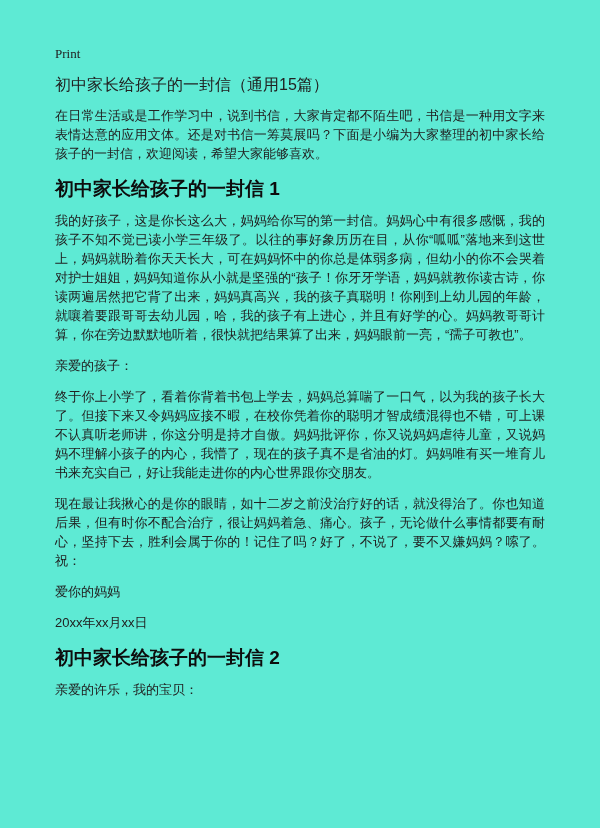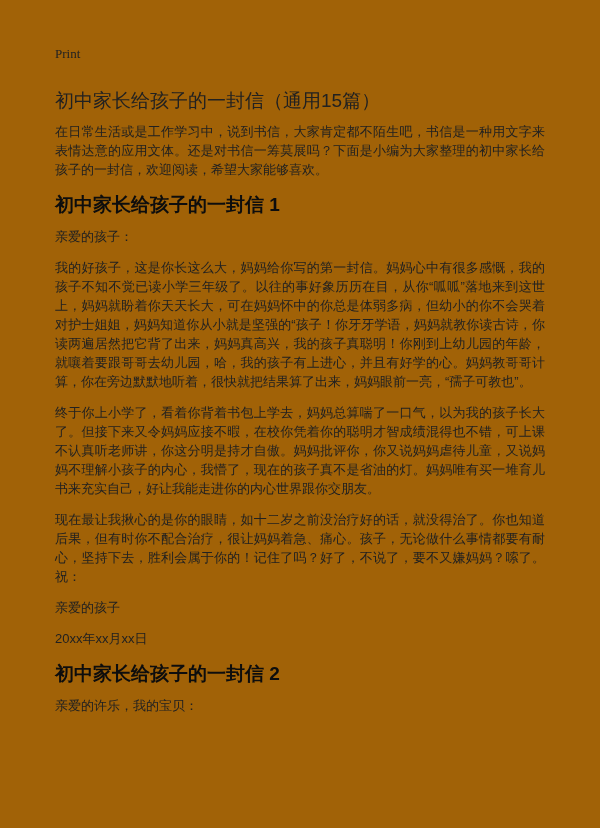--- a/index.html
+++ b/index.html
@@ -4,21 +4,21 @@
 <style>
   html, body {
     margin: 0;
     padding: 0;
     background: #ffffff;
   }
   .page {
     position: relative;
     width: 600px;
     height: 828px;
-    background: #a16207;
+    background: #5eead4;
     color: #212121;
     font-family: "Liberation Sans", sans-serif;
     overflow: hidden;
   }
   .content {
     padding: 44px 55px 0 55px;
   }
   .print-link {
     display: inline-block;
     font-family: "Liberation Serif", serif;
@@ -30,23 +30,23 @@
   }
   .doc-title {
     font-size: 21px;
     line-height: 27px;
     font-weight: bold;
     text-align: center;
     color: #0d0d0d;
     margin: 23px 0 0 0;
   }
   .subtitle {
-    font-size: 19px;
+    font-size: 16px;
     line-height: 19px;
-    margin-top: 29px;
+    margin-top: 13px;
     color: #212121;
   }
   .body-text {
     font-size: 13px;
     line-height: 19px;
     text-align: justify;
     text-justify: inter-ideograph;
     color: #212121;
     margin: 12px 0 0 0;
   }
@@ -66,30 +66,30 @@
 
     <a class="print-link">Print</a>
 
 
     <div class="subtitle">初中家长给孩子的一封信（通用15篇）</div>
 
     <p class="body-text">在日常生活或是工作学习中，说到书信，大家肯定都不陌生吧，书信是一种用文字来表情达意的应用文体。还是对书信一筹莫展吗？下面是小编为大家整理的初中家长给孩子的一封信，欢迎阅读，希望大家能够喜欢。</p>
 
     <h2 class="letter-heading">初中家长给孩子的一封信 1</h2>
 
+    <p class="body-text">我的好孩子，这是你长这么大，妈妈给你写的第一封信。妈妈心中有很多感慨，我的孩子不知不觉已读小学三年级了。以往的事好象历历在目，从你“呱呱”落地来到这世上，妈妈就盼着你天天长大，可在妈妈怀中的你总是体弱多病，但幼小的你不会哭着对护士姐姐，妈妈知道你从小就是坚强的“孩子！你牙牙学语，妈妈就教你读古诗，你读两遍居然把它背了出来，妈妈真高兴，我的孩子真聪明！你刚到上幼儿园的年龄，就嚷着要跟哥哥去幼儿园，哈，我的孩子有上进心，并且有好学的心。妈妈教哥哥计算，你在旁边默默地听着，很快就把结果算了出来，妈妈眼前一亮，“孺子可教也”。</p>
+
     <p class="body-text">亲爱的孩子：</p>
-
-    <p class="body-text">我的好孩子，这是你长这么大，妈妈给你写的第一封信。妈妈心中有很多感慨，我的孩子不知不觉已读小学三年级了。以往的事好象历历在目，从你“呱呱”落地来到这世上，妈妈就盼着你天天长大，可在妈妈怀中的你总是体弱多病，但幼小的你不会哭着对护士姐姐，妈妈知道你从小就是坚强的“孩子！你牙牙学语，妈妈就教你读古诗，你读两遍居然把它背了出来，妈妈真高兴，我的孩子真聪明！你刚到上幼儿园的年龄，就嚷着要跟哥哥去幼儿园，哈，我的孩子有上进心，并且有好学的心。妈妈教哥哥计算，你在旁边默默地听着，很快就把结果算了出来，妈妈眼前一亮，“孺子可教也”。</p>
 
     <p class="body-text">终于你上小学了，看着你背着书包上学去，妈妈总算喘了一口气，以为我的孩子长大了。但接下来又令妈妈应接不暇，在校你凭着你的聪明才智成绩混得也不错，可上课不认真听老师讲，你这分明是持才自傲。妈妈批评你，你又说妈妈虐待儿童，又说妈妈不理解小孩子的内心，我懵了，现在的孩子真不是省油的灯。妈妈唯有买一堆育儿书来充实自己，好让我能走进你的内心世界跟你交朋友。</p>
 
     <p class="body-text">现在最让我揪心的是你的眼睛，如十二岁之前没治疗好的话，就没得治了。你也知道后果，但有时你不配合治疗，很让妈妈着急、痛心。孩子，无论做什么事情都要有耐心，坚持下去，胜利会属于你的！记住了吗？好了，不说了，要不又嫌妈妈？嗦了。祝：</p>
 
 
-    <p class="body-text">亲爱的孩子</p>
+    <p class="body-text">爱你的妈妈</p>
 
     <p class="body-text">20xx年xx月xx日</p>
 
     <h2 class="letter-heading">初中家长给孩子的一封信 2</h2>
 
     <p class="body-text">亲爱的许乐，我的宝贝：</p>
 
   </div>
 </div>
 

